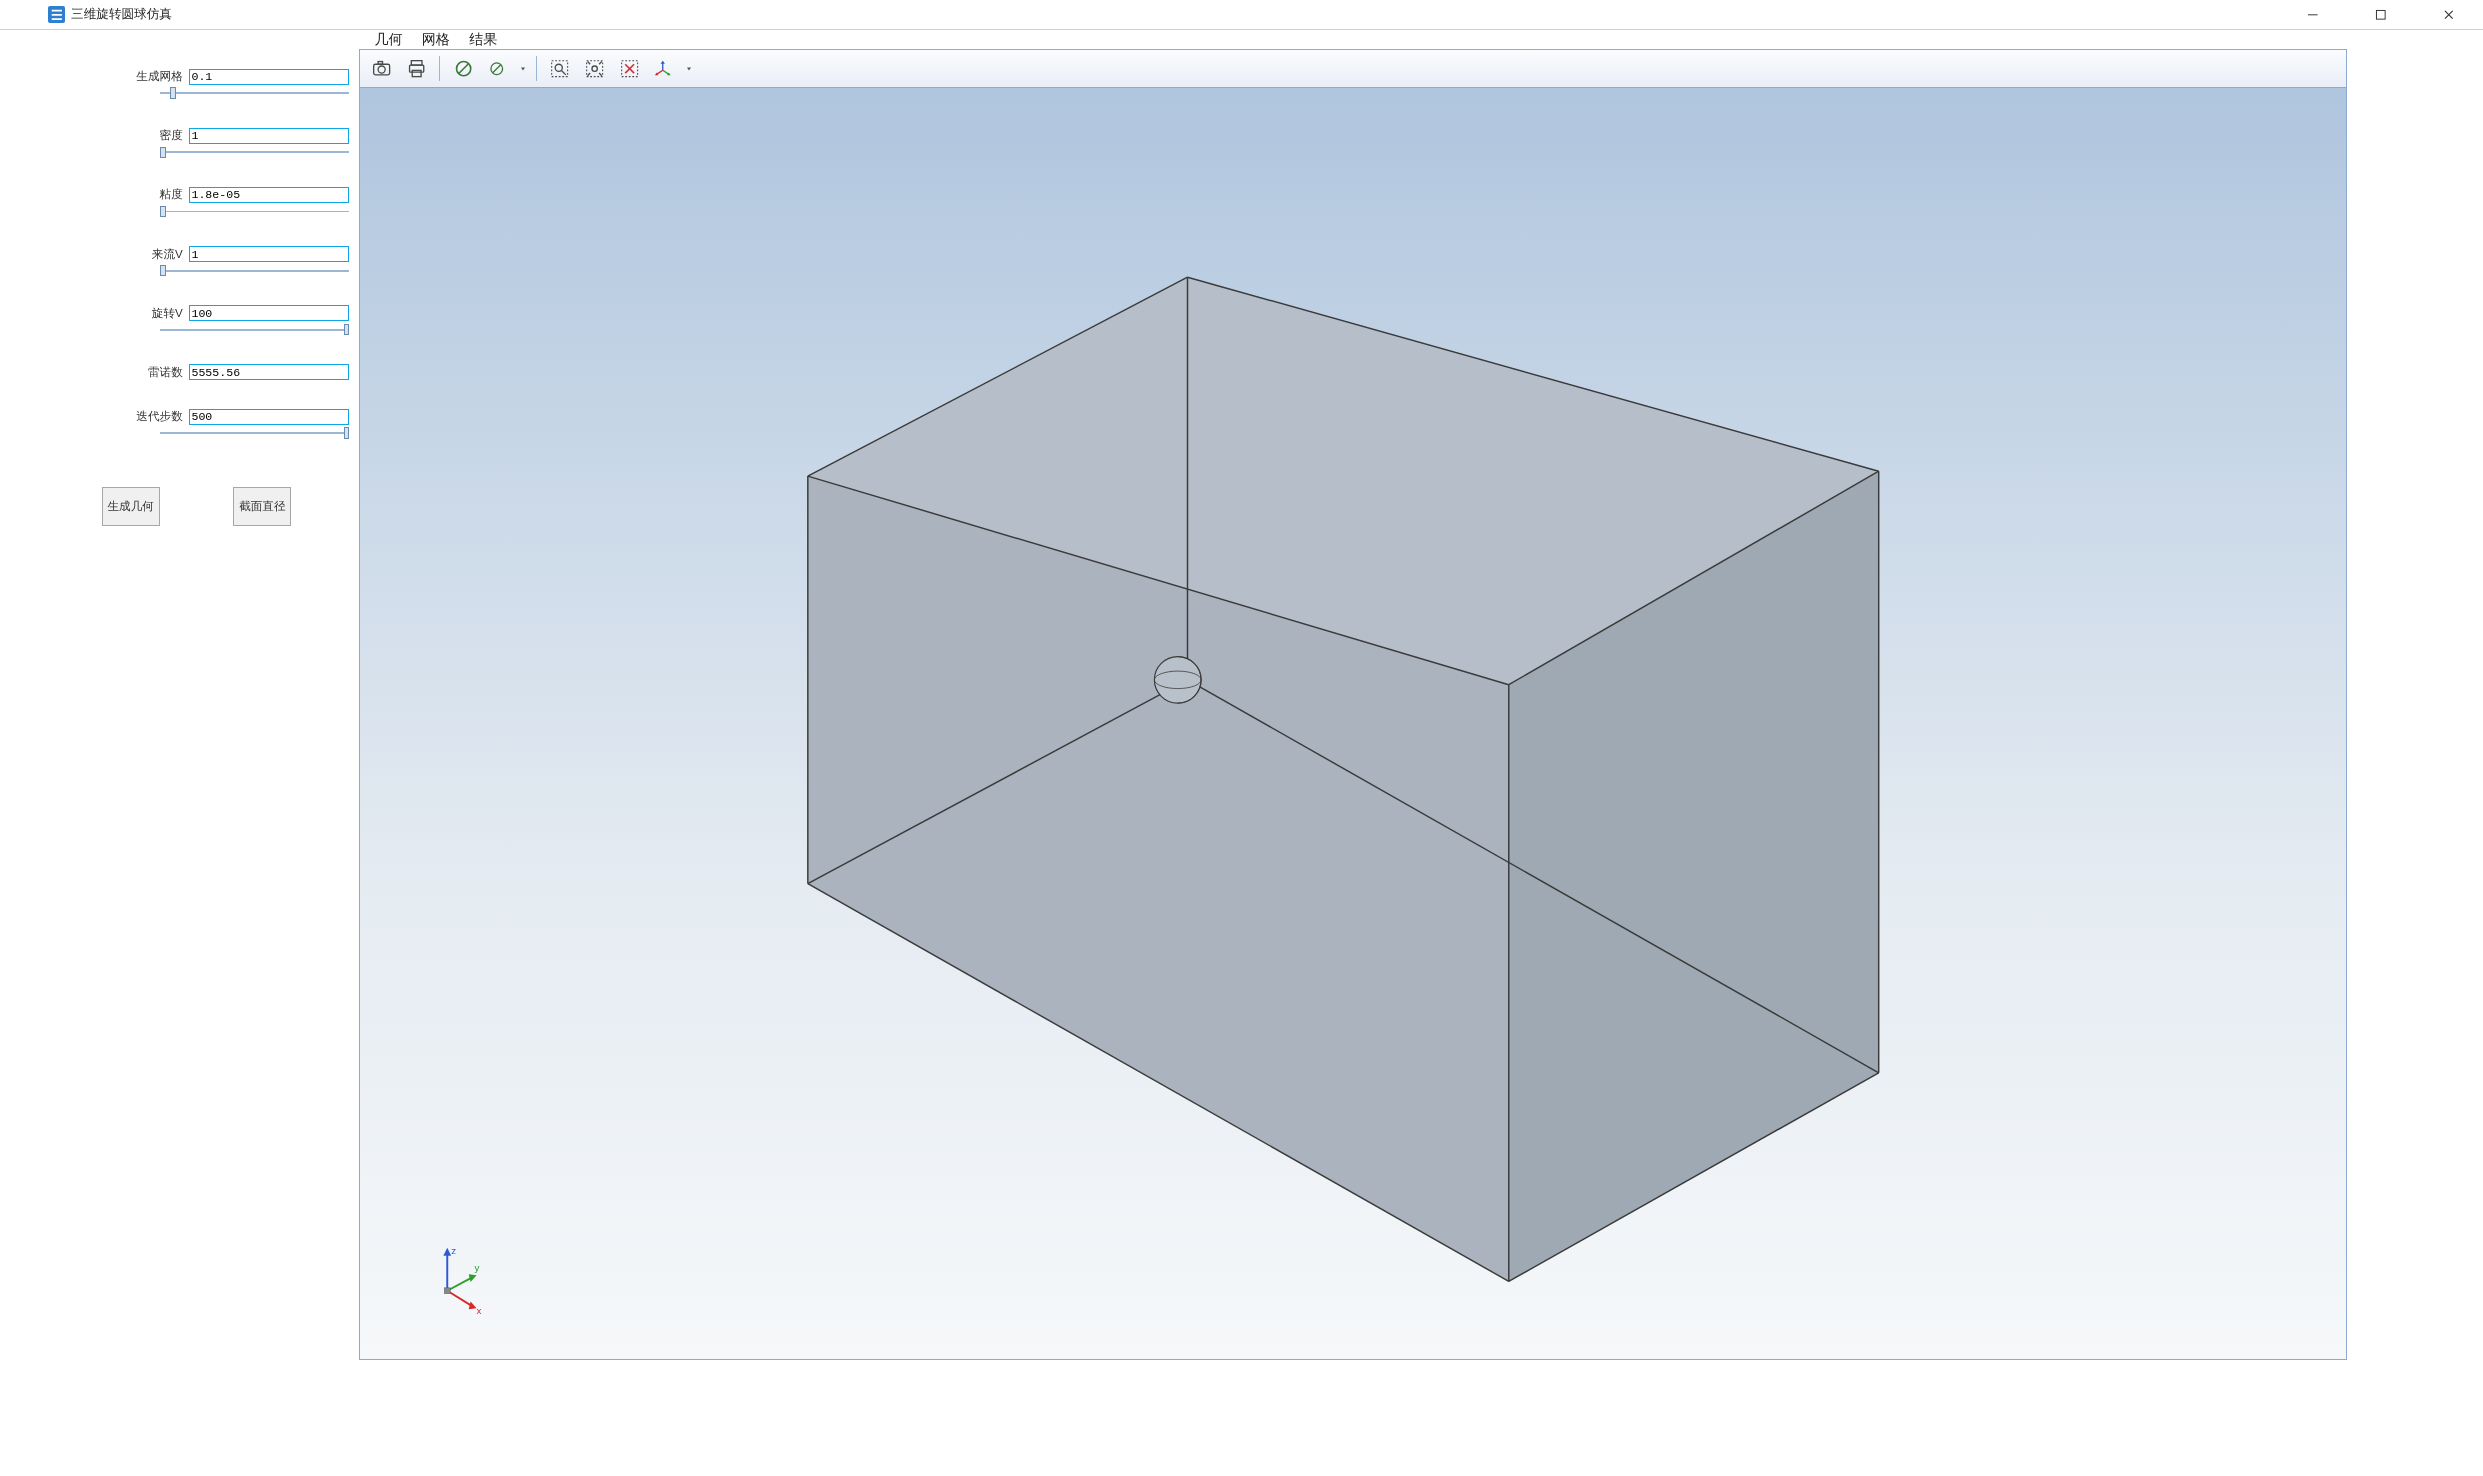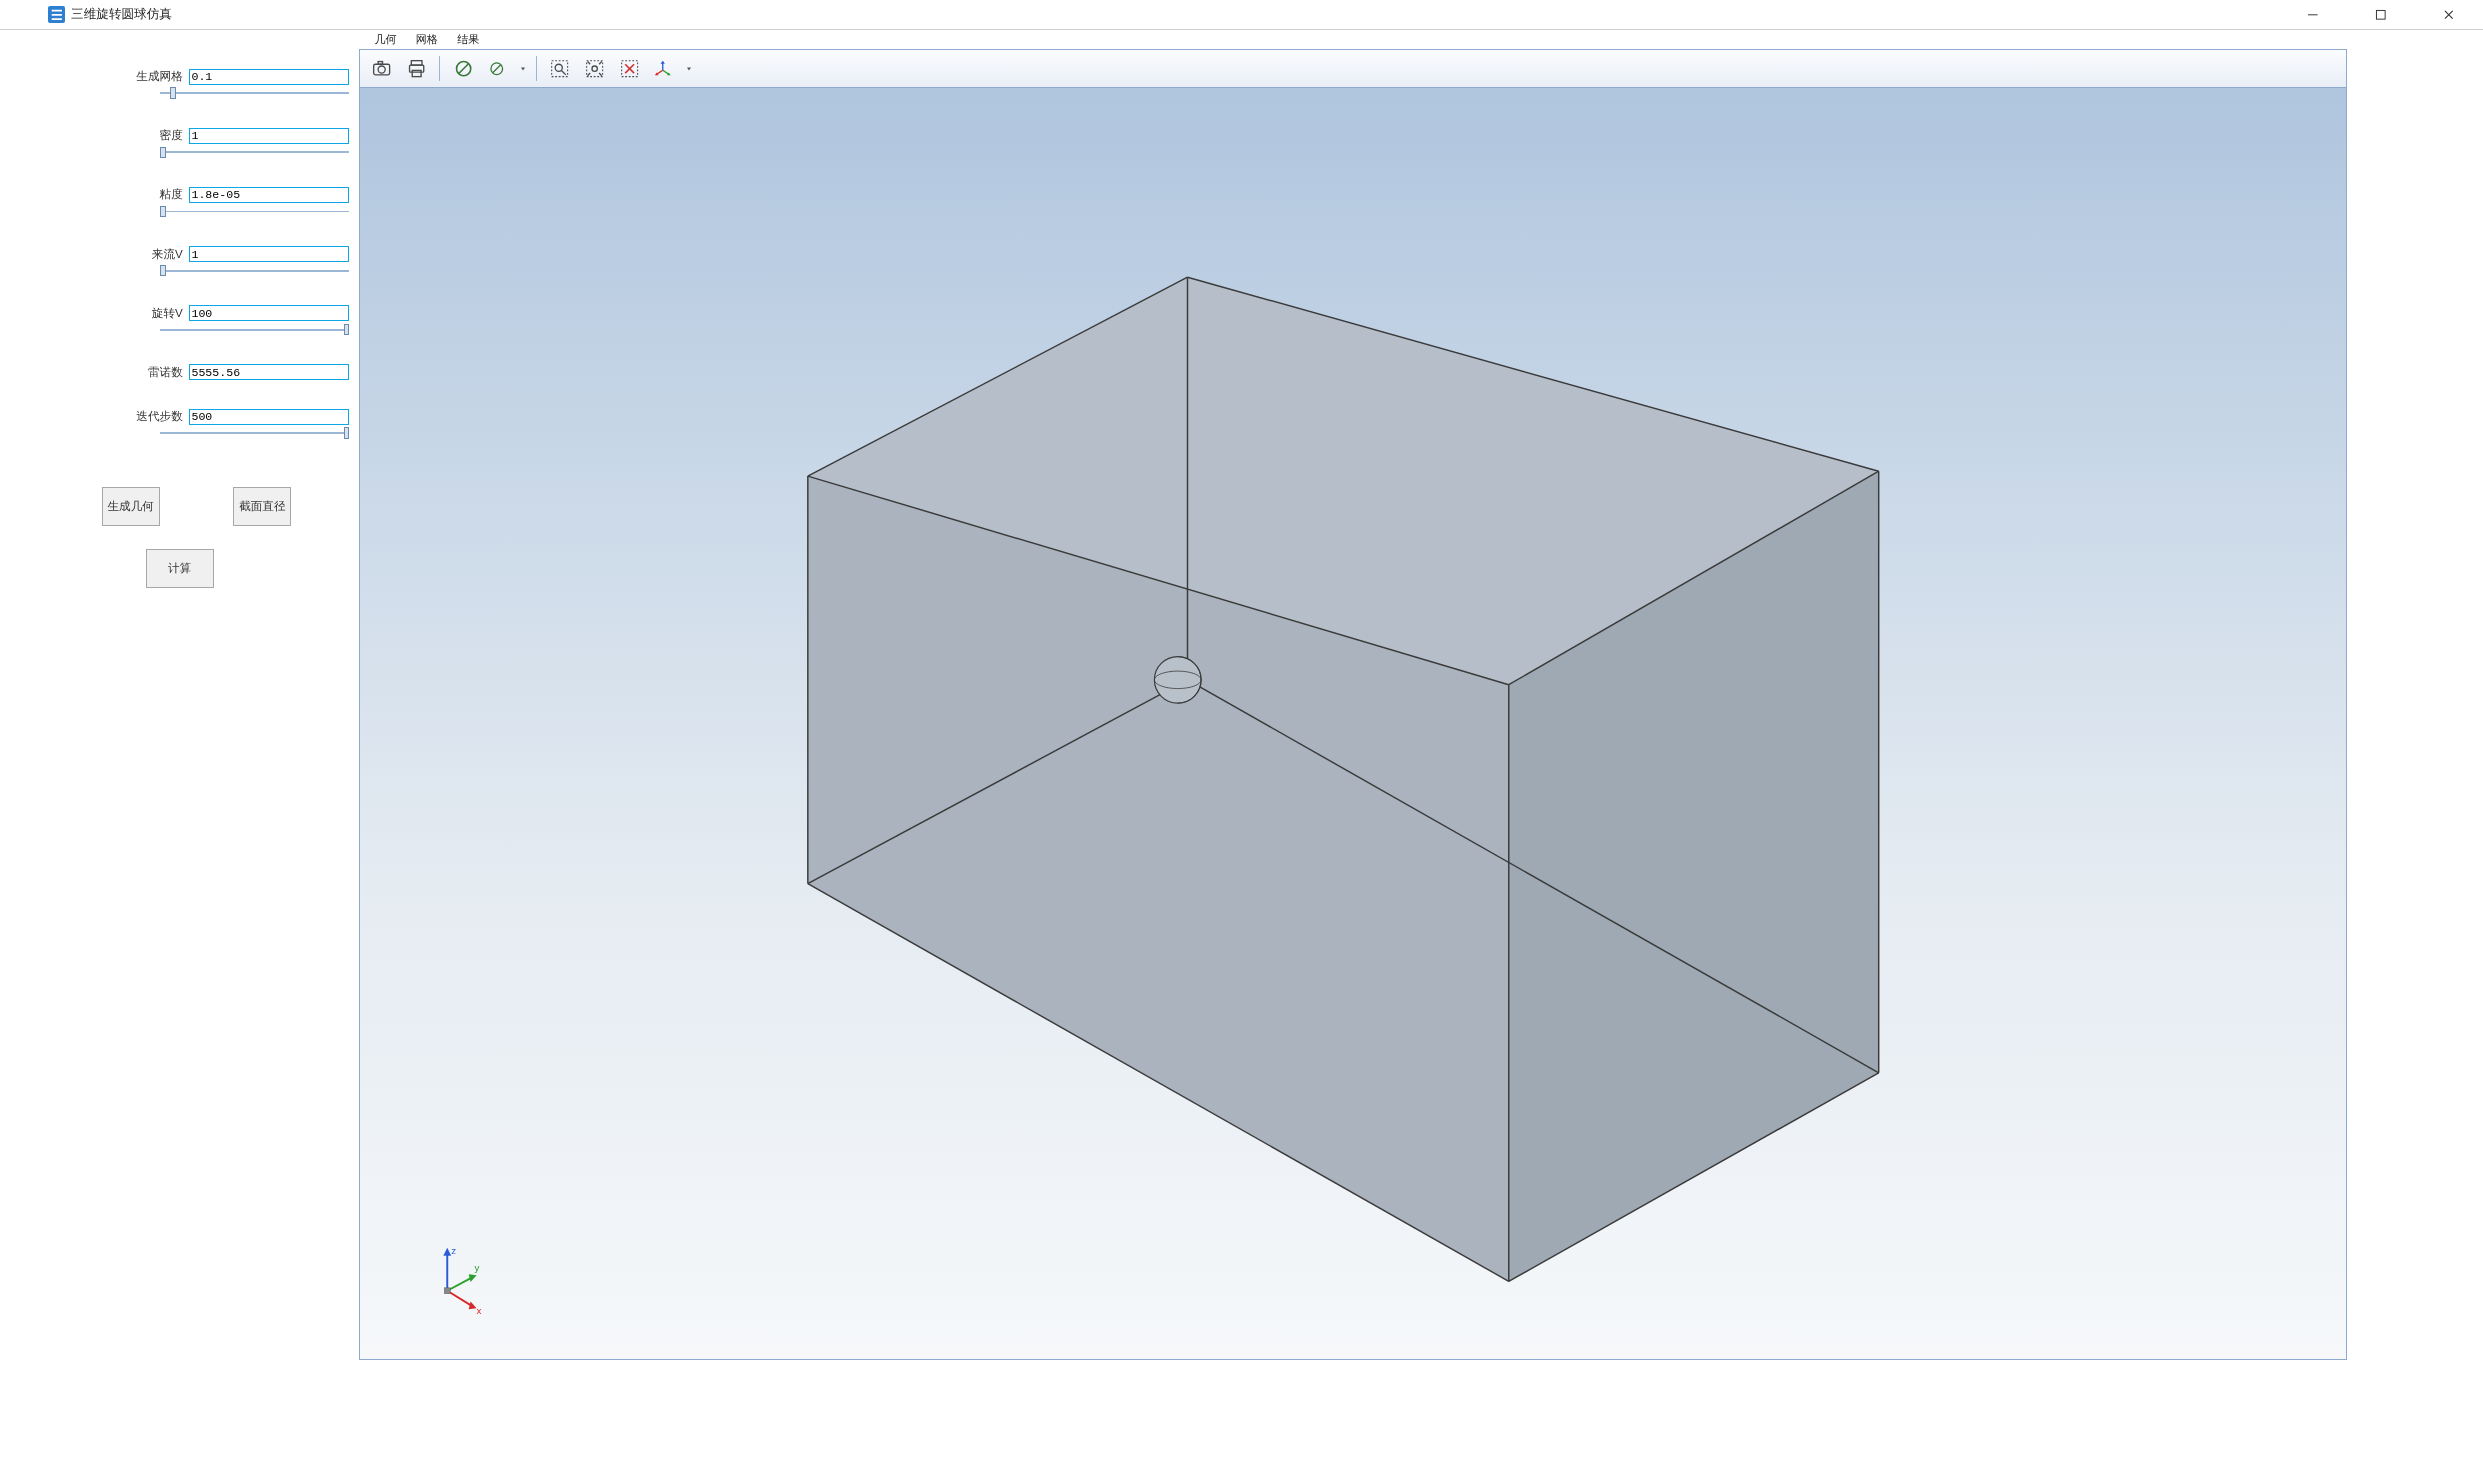--- a/index.html
+++ b/index.html
@@ -111,21 +111,21 @@
     position: relative;
     padding-right: 136px;
     box-sizing: border-box;
   }
 
   
   .menubar {
     height: 19.4px;
     display:flex; align-items:center;
     padding-left: 5.8px;
-    font-size: 11px;
+    font-size: 14px;
     color:#222;
   }
   .menubar .menu-item { padding: 0 9.7px; height:19.4px; display:flex; align-items:center; }
 
   
   .toolbar {
     height: 37px;
     border: 1px solid #8faad0;
     background: linear-gradient(#fbfcfe, #e9eef6);
     display:flex; align-items:center;
@@ -266,23 +266,20 @@
     <div class="param-slider-wrap">
         <div class="param-slider">
           <div class="track"></div>
           <div class="thumb" style="left:calc(100% - 5.8px)"></div>
         </div>
       </div>
 
     <div class="btn-row">
       <div class="small-btn">生成几何</div>
       <div class="small-btn">截面直径</div>
-    </div>
-    <div class="btn-row2">
-      <div class="small-btn wide">计算</div>
     </div>
   </div>
 
   <div class="right-area">
 
     <div class="menubar">
       <div class="menu-item">几何</div>
       <div class="menu-item">网格</div>
       <div class="menu-item">结果</div>
     </div>

